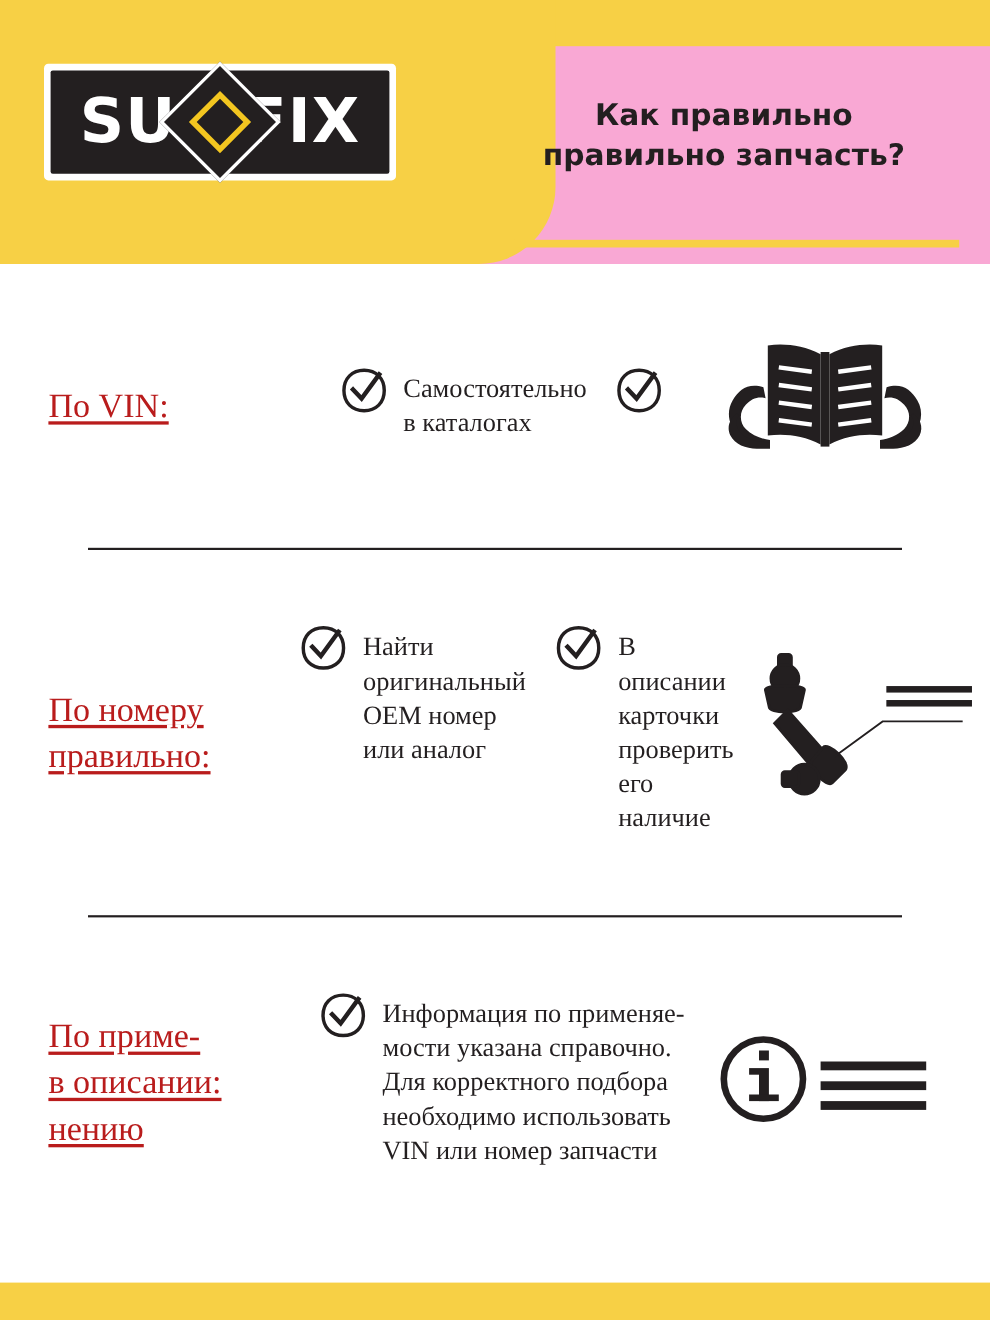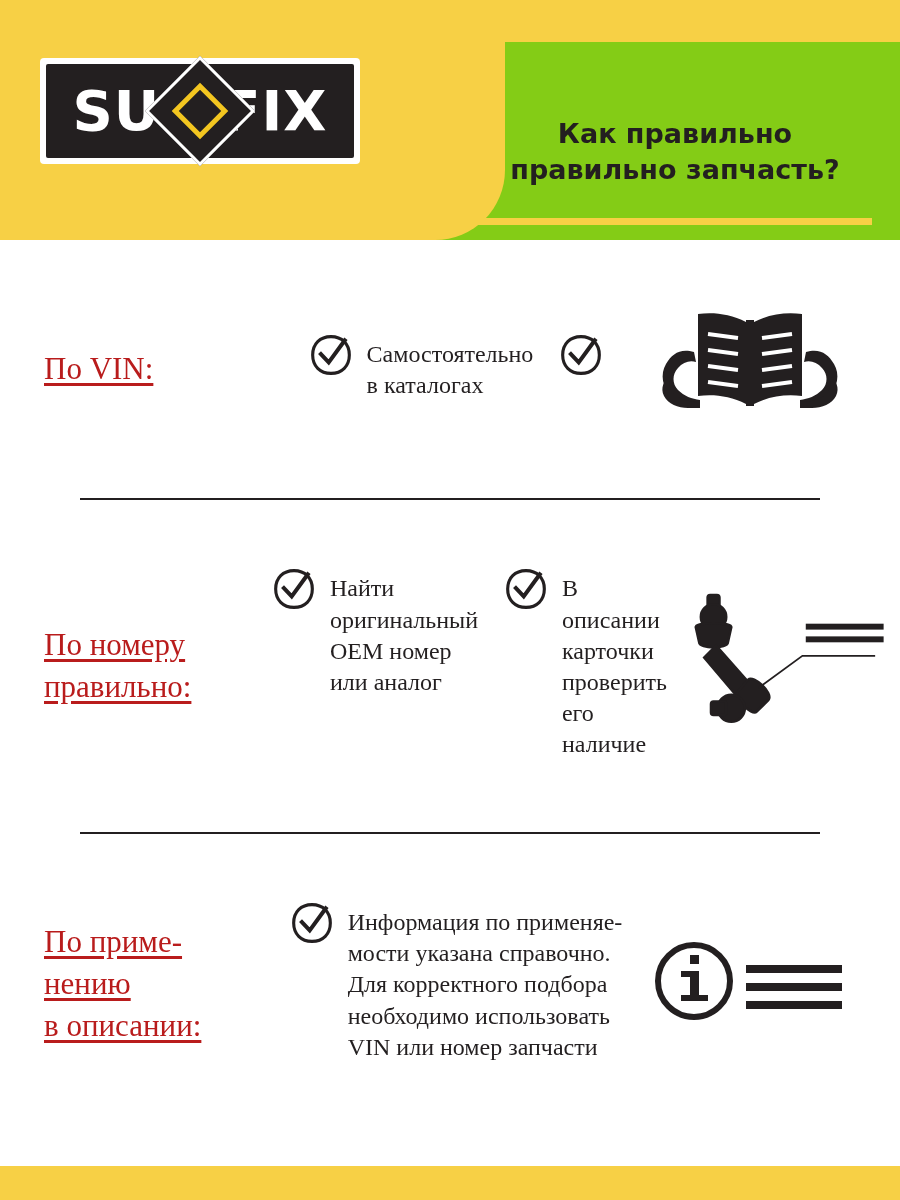--- a/index.html
+++ b/index.html
@@ -21,21 +21,21 @@
     height: 1200px;
     background: #ffffff;
     box-sizing: border-box;
   }
 
   
   .header {
     position: relative;
     width: 900px;
     height: 240px;
-    background: #84cc16;
+    background: #f9a8d4;
     overflow: hidden;
   }
   .header-yellow {
     position: absolute;
     left: 0;
     top: 0;
     width: 505px;
     height: 240px;
     background: #f7d045;
     border-bottom-right-radius: 70px;
@@ -106,30 +106,29 @@
     width: 40px;
     height: 40px;
     margin-left: -20px;
     margin-top: -20px;
     border: 5px solid #f3c620;
     box-sizing: border-box;
   }
 
   .header-title {
     position: absolute;
-    right: 15px;
+    right: 32px;
     top: 88px;
     width: 420px;
     text-align: center;
     color: #231f20;
     font-family: "DejaVu Sans", sans-serif;
     font-weight: bold;
     font-size: 27px;
     line-height: 1.35;
-    margin-top: 28px;
   }
   .header-underline {
     position: absolute;
     right: 28px;
     top: 218px;
     width: 404px;
     height: 7px;
     background: #f7d045;
   }
 
@@ -352,22 +351,22 @@
           <rect x="164" y="55" width="92" height="7" fill="#231f20"></rect>
         </svg>
       </div>
     </div>
 
     <div class="section-divider"></div>
 
     <div class="section" id="section-app">
       <div class="sec-label">
         <div><span class="u">По приме-</span></div>
+        <div><span class="u">в описании:</span></div>
         <div><span class="u">нению</span></div>
-        <div><span class="u">в описании:</span></div>
       </div>
 
       <div class="sec-items">
         <div class="item">
           <svg class="check-icon" viewBox="0 0 48 48">
             <path d="M24 4 C12 4 4 12 4 24 C4 36 12 44 24 44 C36 44 44 36 44 24 C44 12 36 4 24 4 Z" fill="none" stroke="#231f20" stroke-width="3.4"></path>
             <path d="M13 23 L21.5 32 L39 8" fill="none" stroke="#231f20" stroke-width="4.4" stroke-linecap="square" stroke-linejoin="miter"></path>
           </svg>
           <div class="item-text">Информация по применяе-
 мости указана справочно.

